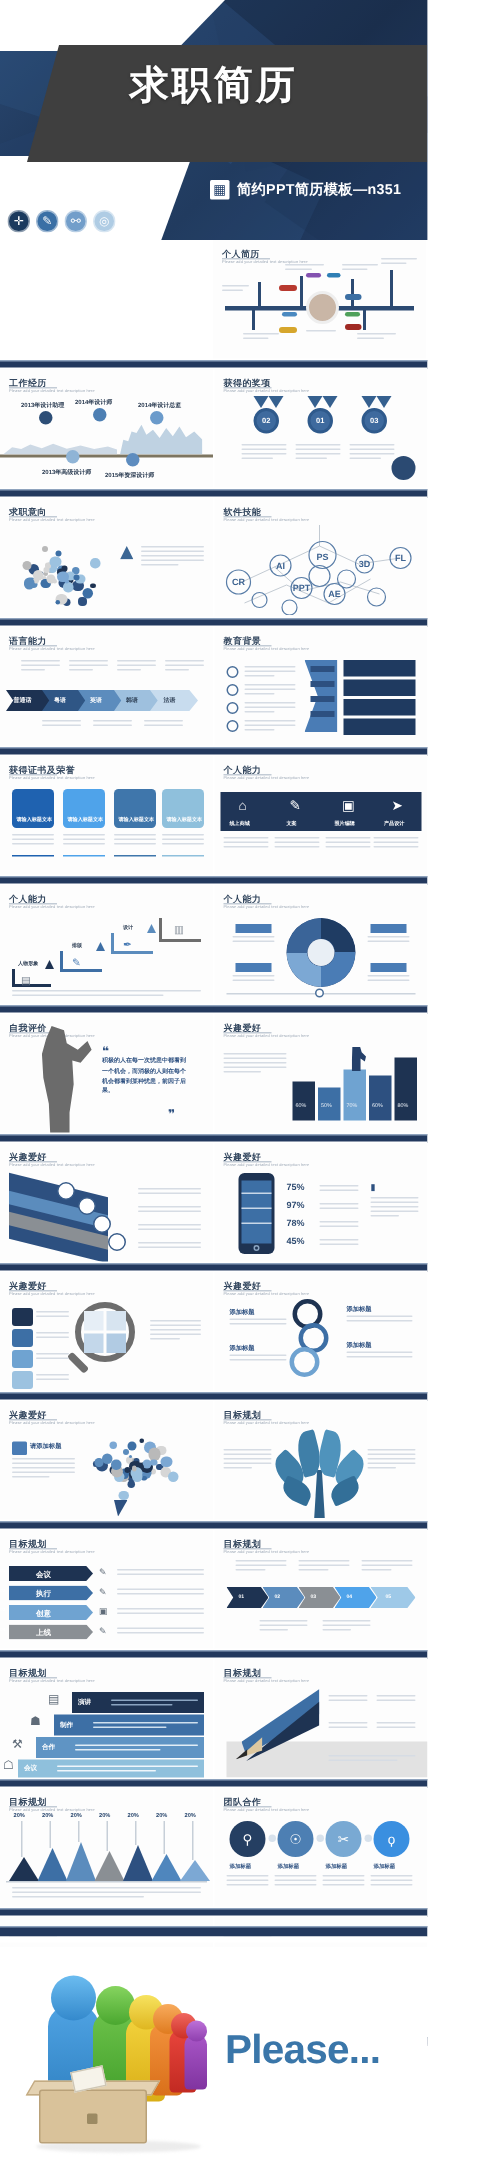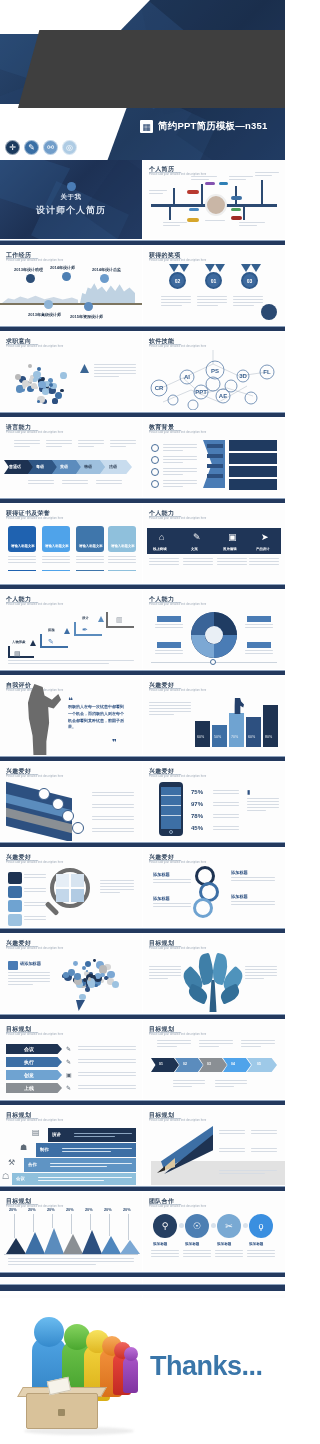--- a/index.html
+++ b/index.html
@@ -116,44 +116,35 @@
   <div class="hero-bg"></div>
   <div class="poly p1"></div>
   <div class="poly p2"></div>
   <div class="poly p3"></div>
   <div class="poly p4"></div>
   <div class="poly p5"></div>
   <div class="poly p6"></div>
   <div class="hero-white"></div>
   <div class="hero-white2"></div>
   <div class="hero-band"></div>
+  <div class="hero-title">求职简历</div>
   <div class="hero-tagwrap">
     <div class="hero-tagicon">▦</div>
     <div class="hero-tagtext">简约PPT简历模板—n351</div>
   </div>
   <div class="hero-icons">
     <div class="hicon hi0">✛</div>
     <div class="hicon hi1">✎</div>
     <div class="hicon hi2">⚯</div>
     <div class="hicon hi3">◎</div>
   </div>
 </div>
 
 <div class="grid">
 
-  <div class="slide dark">
-    <div class="poly p1" style="left:-10px;top:-5px;width:70px;height:50px;"></div>
-    <div class="poly p3" style="left:40px;top:35px;width:80px;height:60px;"></div>
-    <div class="poly p4" style="left:95px;top:10px;width:70px;height:70px;"></div>
-    <div class="ctr">
-      <div class="dot"></div>
-      <div class="small">关于我</div>
-      <div class="big">设计师个人简历</div>
-    </div>
-  </div>
   <div class="vsep"></div>
   <div class="slide">
     <div class="sl-title">个人简历</div>
     <div class="sl-rule"></div>
       <div class="sl-sub">Please add your detailed text description here</div>
     <div>
       <div style="position:absolute;left:8px;top:44px;width:126px;height:2.5px;background:#2c4a72;"></div>
       <div style="position:absolute;left:30px;top:28px;width:2px;height:16px;background:#2c4a72;"></div>
       <div style="position:absolute;left:58px;top:24px;width:2px;height:20px;background:#2c4a72;"></div>
       <div style="position:absolute;left:92px;top:26px;width:2px;height:18px;background:#2c4a72;"></div>
@@ -1246,14 +1237,14 @@
     <div class="phead" style="left:84px;top:25px;width:20px;height:20px;background:linear-gradient(180deg,#f8ab5d,#df7b1f);"></div>
     <div class="person" style="left:95px;top:42px;width:18px;height:42px;background:linear-gradient(180deg,#e8453c,#c22a22);border-radius:8px 8px 3px 3px;"></div>
     <div class="phead" style="left:96px;top:31px;width:17px;height:17px;background:linear-gradient(180deg,#f0675e,#cc3027);"></div>
     <div class="person" style="left:105px;top:46px;width:15px;height:36px;background:linear-gradient(180deg,#a855c6,#8034a0);border-radius:6px 6px 3px 3px;"></div>
     <div class="phead" style="left:106px;top:36px;width:14px;height:14px;background:linear-gradient(180deg,#bd71d8,#8e3fae);"></div>
     <div class="pbox-top"></div>
     <div class="pbox"></div>
     <div class="envelope"></div>
     <div style="position:absolute;left:40px;top:98px;width:7px;height:7px;background:#9c8a63;border-radius:1px;"></div>
   </div>
-  <div class="thanks-text">Thanks...</div>
+  <div class="thanks-text">Please...</div>
 </div>
 
 </body></html>

